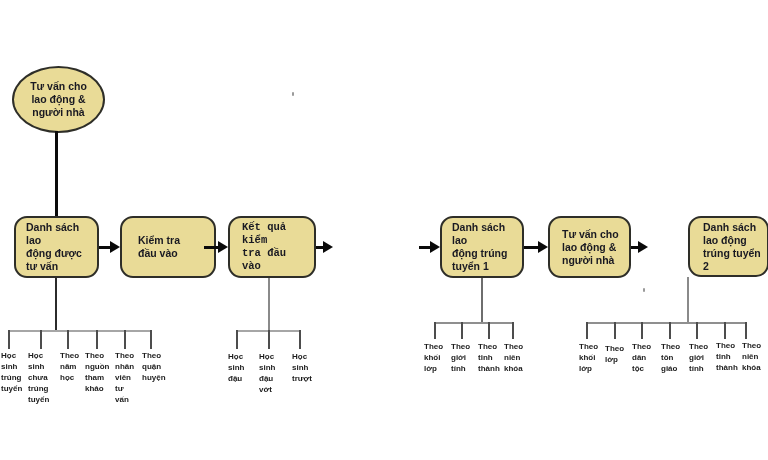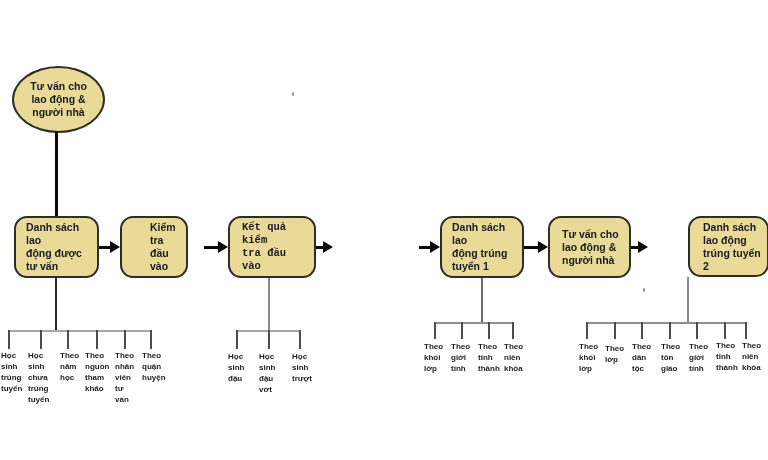--- a/index.html
+++ b/index.html
@@ -50,21 +50,21 @@
 người nhà</span>
   </div>
 
   <div class="vline" style="left:55px;top:131px;width:3px;height:85px;background:#0a0a0a;"></div>
 
   <div class="node" style="left:14px;top:216px;width:85px;height:62px;">
     <span>Danh sách lao
 động được
 tư vấn</span>
   </div>
-  <div class="node" style="left:120px;top:216px;width:68px;height:62px;padding-left:28px;">
+  <div class="node" style="left:120px;top:216px;width:96px;height:62px;padding-left:16px;">
     <span>Kiểm tra
 đầu vào</span>
   </div>
   <div class="node" style="left:228px;top:216px;width:88px;height:62px;padding-left:12px;font-family:Liberation Mono, monospace;">
     <span>Kết quả kiểm
 tra đầu vào</span>
   </div>
   <div class="node" style="left:440px;top:216px;width:84px;height:62px;">
     <span>Danh sách lao
 động trúng

